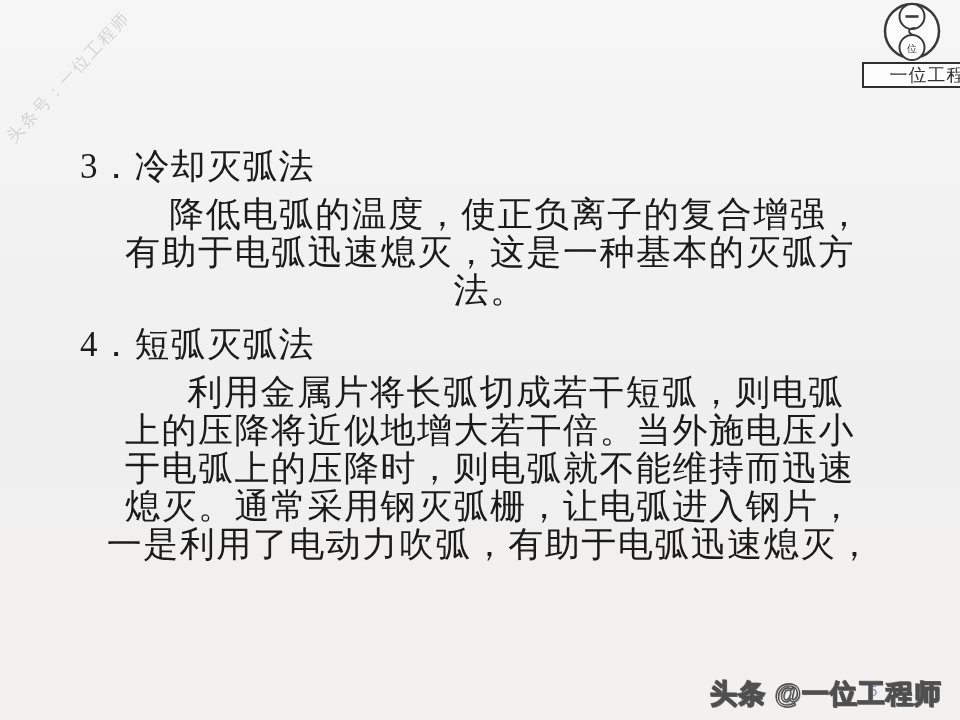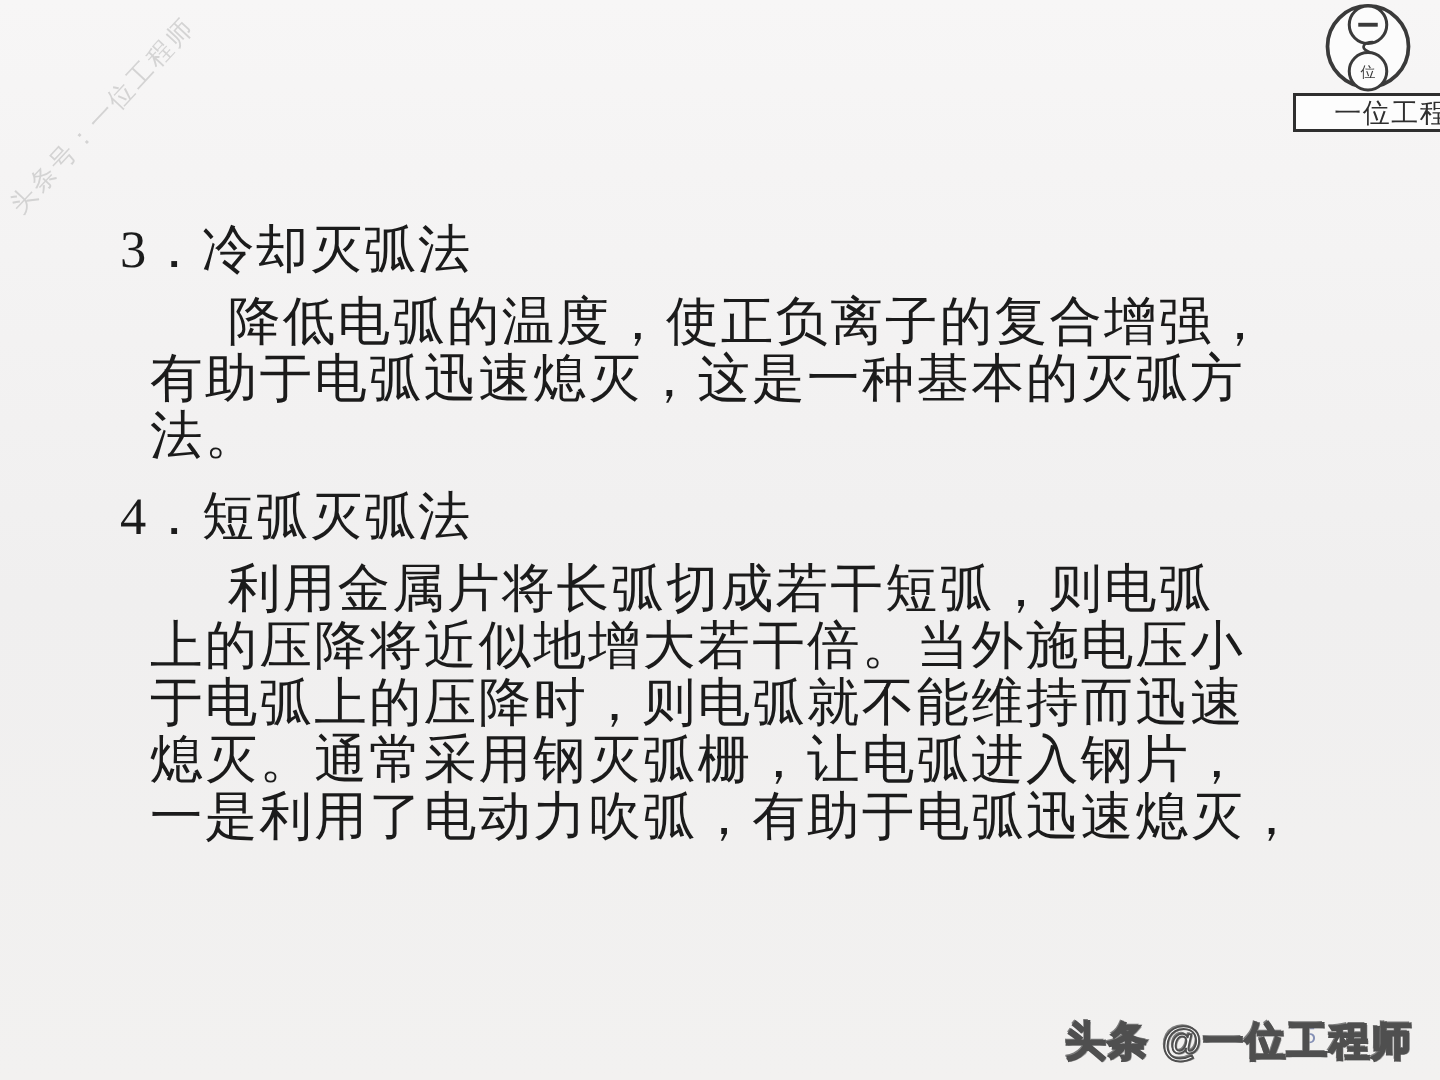--- a/index.html
+++ b/index.html
@@ -8,21 +8,21 @@
     background:linear-gradient(180deg,#f7f6f6 0%,#f0efef 55%,#f2f1f0 100%);
     font-family:"Liberation Serif","DejaVu Serif",serif;
     color:#1b1b1b;
   }
   .title{
     position:absolute;top:68px;left:0;width:100%;
     text-align:center;font-size:37px;letter-spacing:3px;font-weight:400;
   }
   .content{position:absolute;left:80px;top:146px;width:800px;}
   .sec-heading{font-size:35px;line-height:42px;letter-spacing:1px;white-space:nowrap;}
-  .para{margin:8px 0 14px 20px;font-size:35px;line-height:38px;letter-spacing:1.5px;}
+  .para{margin:8px 0 14px 20px;font-size:35px;line-height:38px;letter-spacing:1.5px;text-align:center;}
   .bodyline{white-space:nowrap;}
   .bodyline.first{padding-left:52px;}
   
   .wm-diagonal{
     position:absolute;left:10px;top:128px;
     transform:rotate(-47deg);transform-origin:left center;
     font-size:17px;color:#b9b9b9;opacity:.55;letter-spacing:2px;white-space:nowrap;
     font-family:"Liberation Sans","DejaVu Sans",sans-serif;
   }
   

